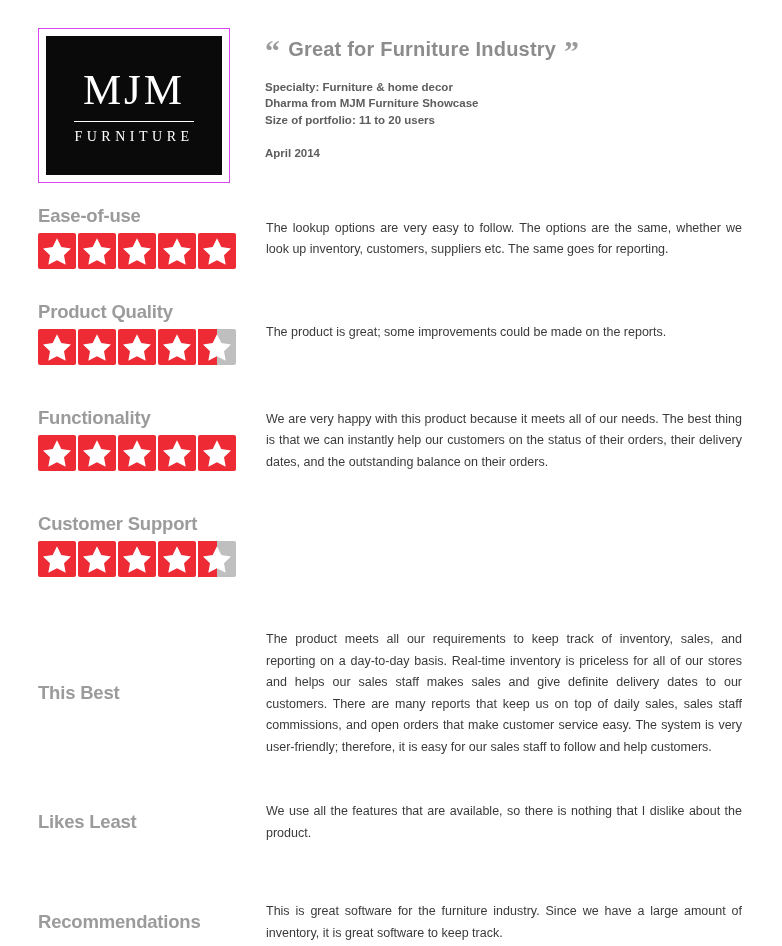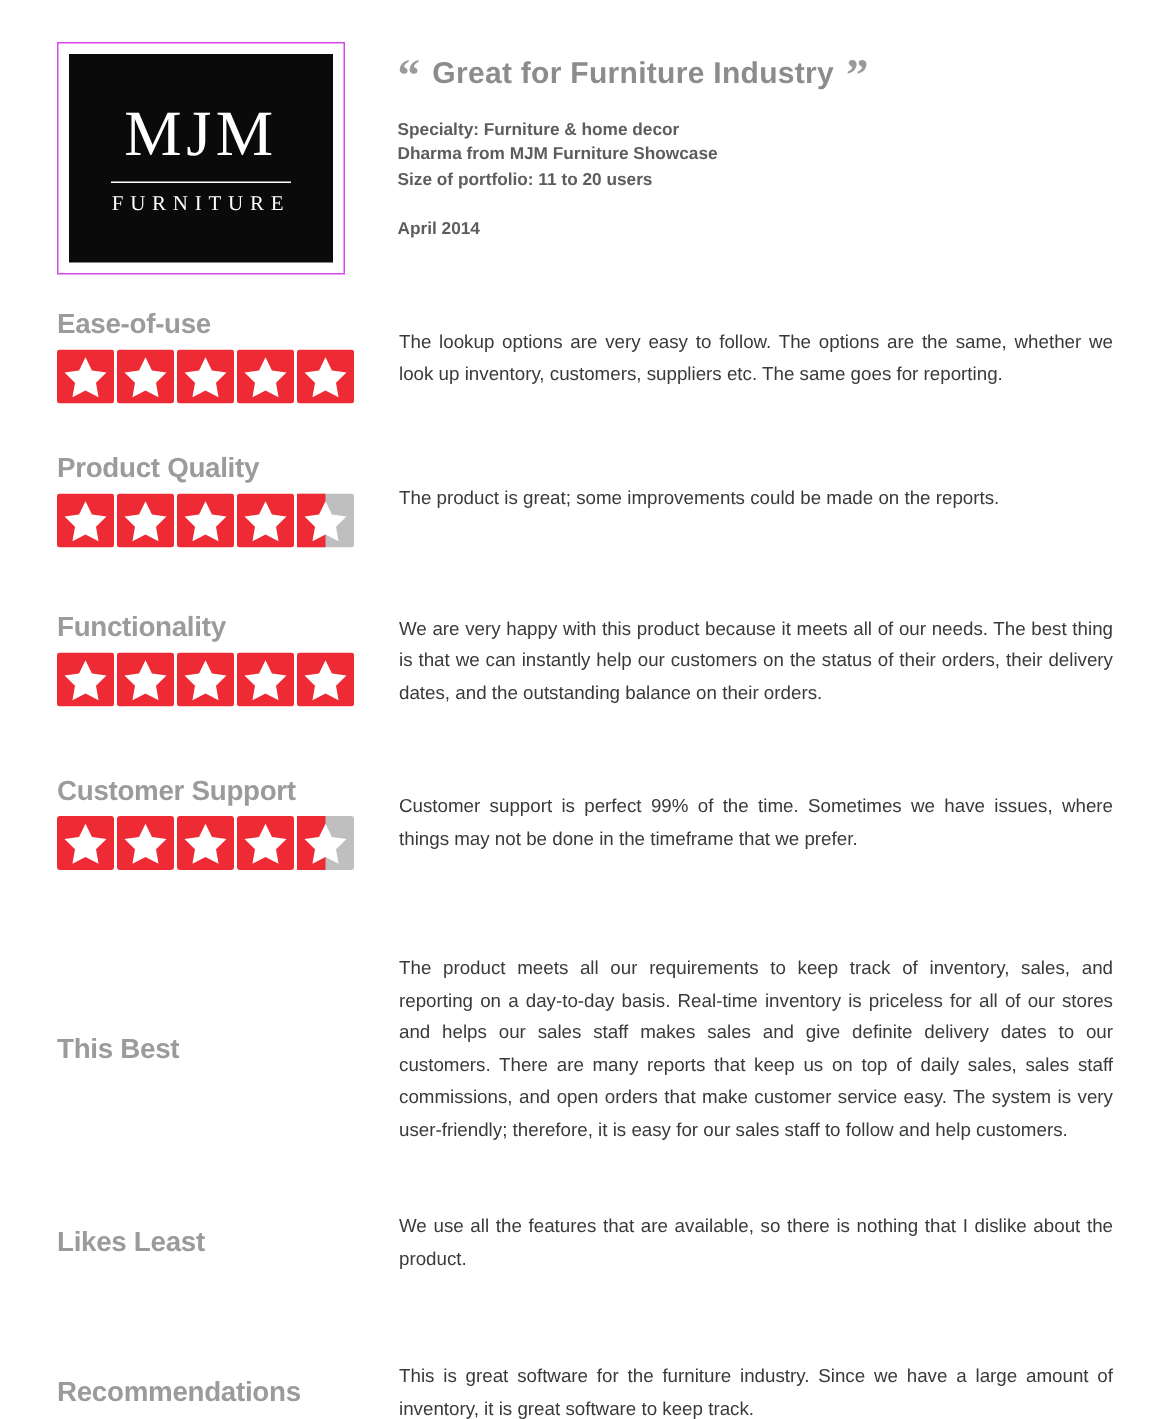--- a/index.html
+++ b/index.html
@@ -347,23 +347,20 @@
           </span>
           <span class="star">
             <svg width="38" height="36" viewBox="0 0 38 36" xmlns="http://www.w3.org/2000/svg">
               <rect x="0" y="0" width="38" height="36" rx="2" fill="#bfbfbf"></rect>
               <rect x="0" y="0" width="19" height="36" fill="#ee2a35"></rect>
               <path d="M19 5.2 L23.3 14.0 L33 15.4 L26 22.2 L27.7 31.8 L19 27.3 L10.3 31.8 L12 22.2 L5 15.4 L14.7 14.0 Z" fill="#ffffff"></path>
             </svg>
           </span>
         </div>
     </div>
-    <div class="row-right">
-      <p class="body-text">Customer support is perfect 99% of the time. Sometimes we have issues, where things may not be done in the timeframe that we prefer.</p>
-    </div>
   </div>
 
   <div class="row row-text" id="t-best">
     <div class="row-left">
       <div class="cat-label">This Best</div>
     </div>
     <div class="row-right">
       <p class="body-text">The product meets all our requirements to keep track of inventory, sales, and reporting on a day-to-day basis. Real-time inventory is priceless for all of our stores and helps our sales staff makes sales and give definite delivery dates to our customers. There are many reports that keep us on top of daily sales, sales staff commissions, and open orders that make customer service easy. The system is very user-friendly; therefore, it is easy for our sales staff to follow and help customers.</p>
     </div>
   </div>

